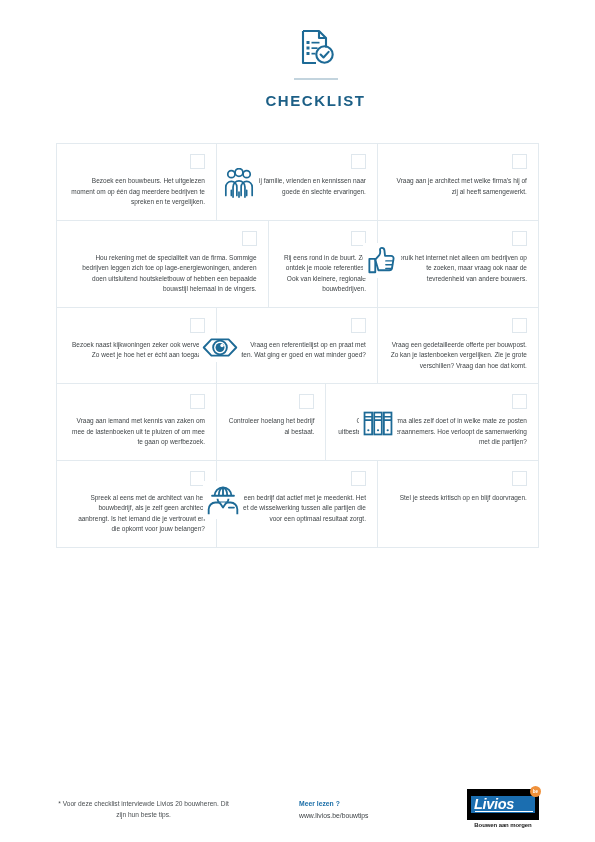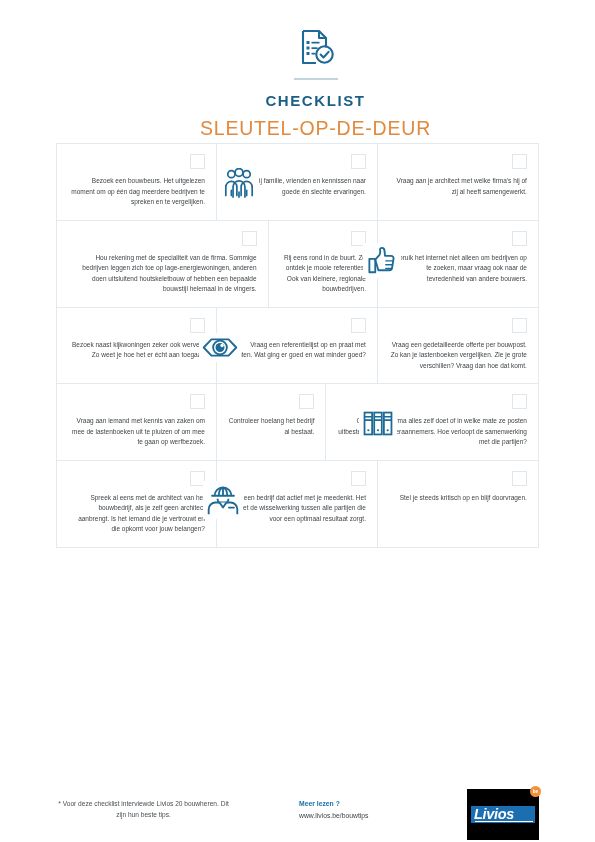--- a/index.html
+++ b/index.html
@@ -137,21 +137,21 @@
   }
   .logo {
     position: absolute;
     left: 467px;
     top: 789px;
     width: 72px;
   }
   .logo-box {
     background: #000000;
     border: 1px solid #000;
-    padding: 16px 3px;
+    padding: 6px 3px;
     position: relative;
   }
   .logo-inner {
     background: #1b6eb0;
     position: relative;
     height: 17px;
   }
   .logo-word {
     position: absolute;
     left: 3px;
@@ -208,21 +208,20 @@
       <rect x="12.5" y="26" width="3" height="3" fill="#1d6a96"></rect>
       <rect x="17.5" y="15.8" width="8" height="1.7" fill="#1d6a96"></rect>
       <rect x="17.5" y="21.3" width="6" height="1.7" fill="#1d6a96"></rect>
       <rect x="17.5" y="26.8" width="4" height="1.7" fill="#1d6a96"></rect>
       <circle cx="30.5" cy="28.5" r="8.2" fill="none" stroke="#1d6a96" stroke-width="2.1"></circle>
       <path d="M26.6 28.6 l2.9 2.9 l5.1 -5.6" fill="none" stroke="#1d6a96" stroke-width="2.1" stroke-linecap="round" stroke-linejoin="round"></path>
     </svg>
   </span>
   <div class="header-rule"></div>
   <div class="title-main">CHECKLIST</div>
-  <div class="title-sub">SLEUTEL-OP-DE-DEUR</div>
 </div>
 
 <div class="grid">
 
   <div class="row first">
     <div class="cell col0 w1">
       <div class="checkbox"></div>
       <div class="cell-text">Bezoek een bouwbeurs. Het uitgelezen moment om op één dag meerdere bedrijven te spreken en te vergelijken.</div>
     </div>
     <div class="cell w1">

